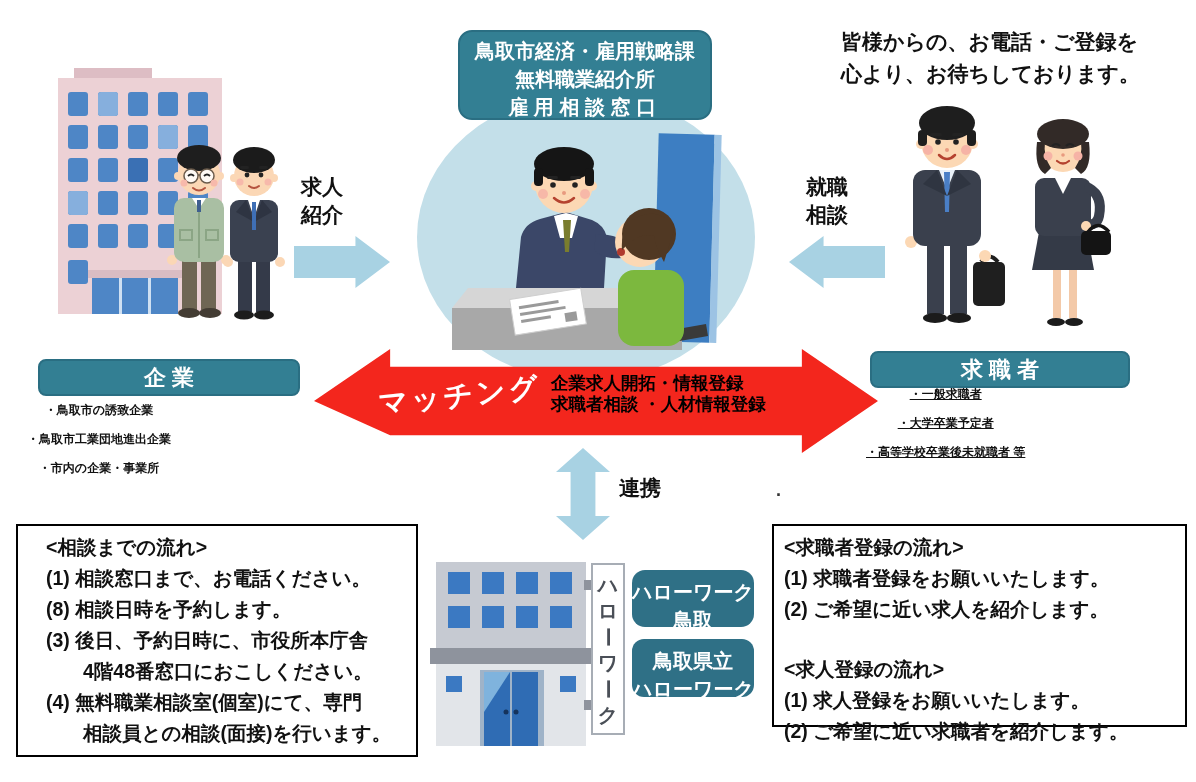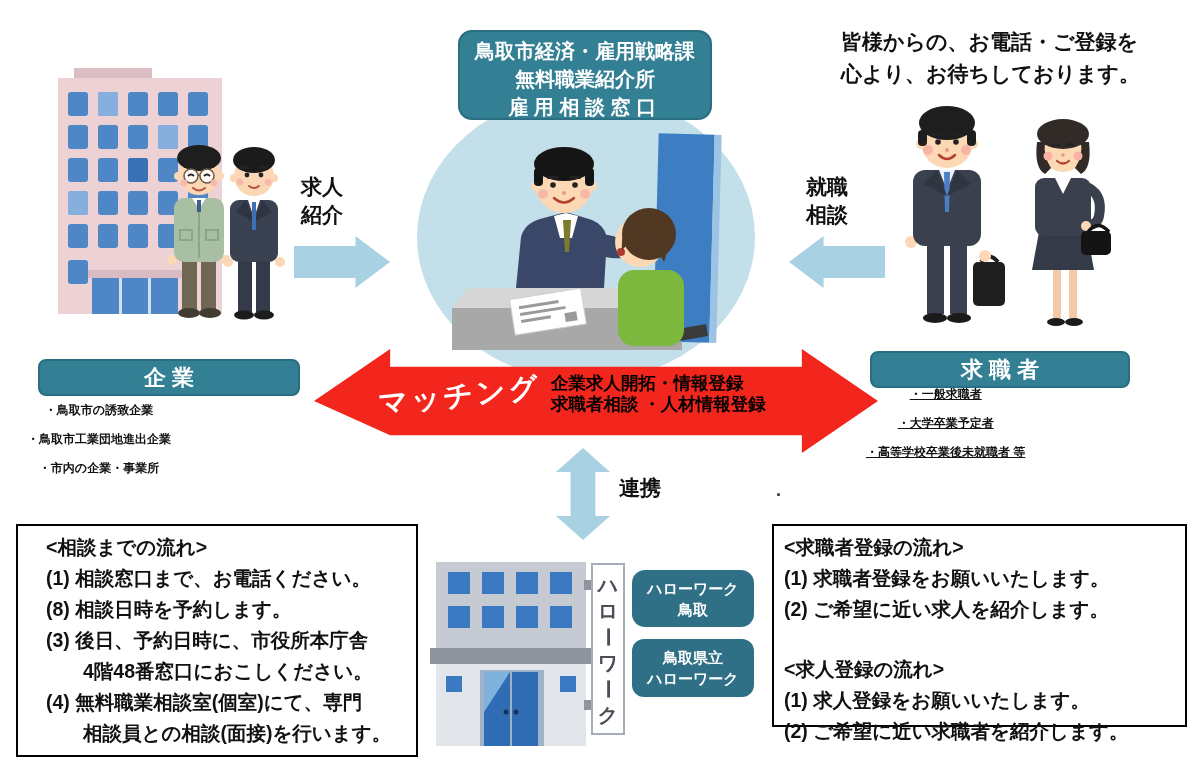--- a/index.html
+++ b/index.html
@@ -50,21 +50,21 @@
   
   .flow-box{border:2.5px solid #000;background:#fff;box-sizing:border-box;padding:6px 10px;
       font-size:19.5px;font-weight:bold;line-height:31px;z-index:2;white-space:nowrap;}
   .flow-box .indent{padding-left:37px;}
   .flow-box .spacer{height:29px;}
   .box-left{left:16px;top:524px;width:402px;height:233px;padding-left:28px;}
   .box-right{left:772px;top:524px;width:415px;height:203px;}
 
   
   .hw-badge{width:122px;background:#2f7086;border-radius:13px;color:#fff;text-align:center;
-      font-size:15px;font-weight:bold;line-height:1.4;padding:8px 0;box-sizing:border-box;z-index:2;}
+      font-size:20px;font-weight:bold;line-height:1.4;padding:8px 0;box-sizing:border-box;z-index:2;}
   .hw-b1{left:632px;top:570px;height:57px;}
   .hw-b2{left:632px;top:639px;height:58px;border-radius:12px;}
 
   .illus{z-index:1;}
   .left-illus{left:30px;top:62px;width:265px;height:272px;}
   .right-illus{left:885px;top:92px;width:245px;height:258px;}
   .hw-illus{left:428px;top:550px;width:200px;height:205px;}
 </style>
 </head>
 <body>

